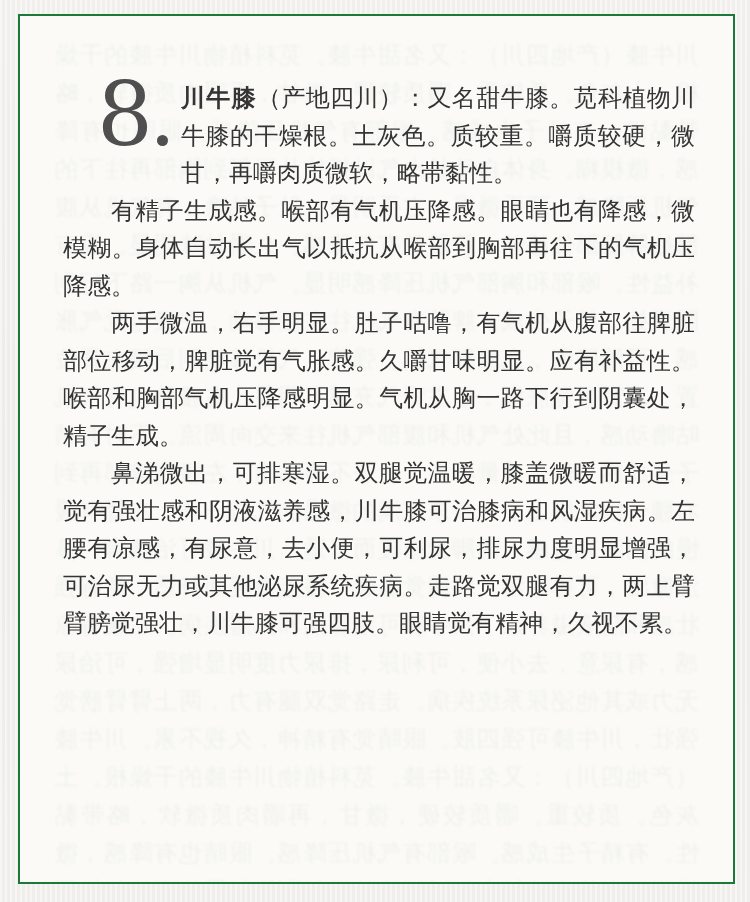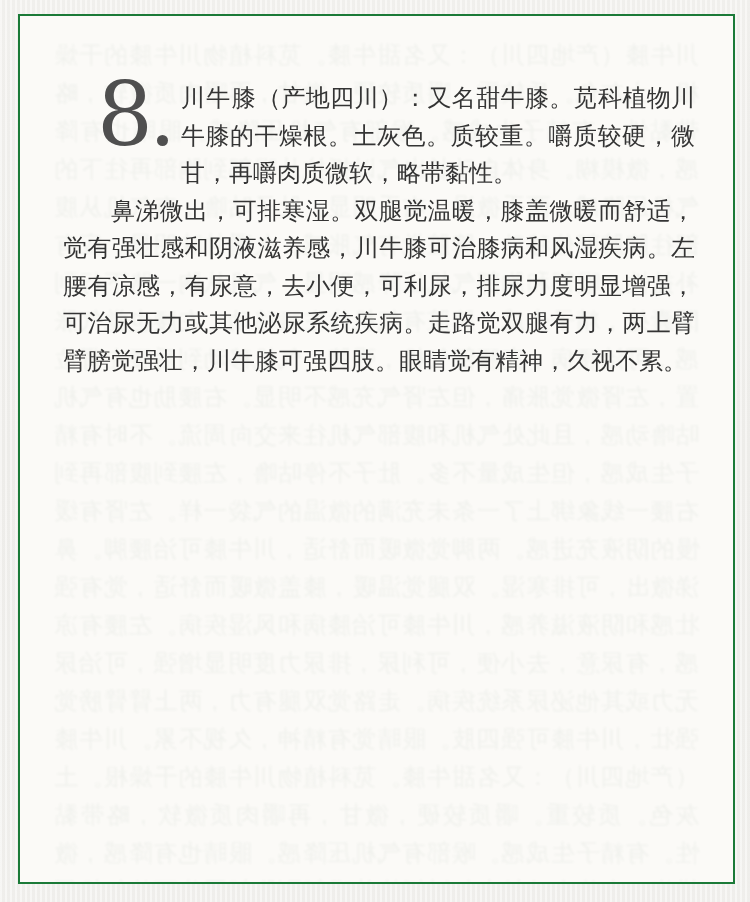--- a/index.html
+++ b/index.html
@@ -57,21 +57,21 @@
     text-align: justify;
   }
   .para {
     margin: 0;
     text-indent: 2em;
   }
   .para.intro {
     text-indent: 0;
   }
   .term {
-    font-weight: 400;
+    font-weight: 700;
     letter-spacing: 1px;
   }
   .dropnum {
     float: left;
     width: 118px;
     height: 76px;
     position: relative;
   }
   .num {
     position: absolute;
@@ -99,16 +99,18 @@
 <div class="scan">
   <div class="frame">
     <div class="ghost" aria-hidden="true">川牛膝（产地四川）：又名甜牛膝。苋科植物川牛膝的干燥根。土灰色。质较重。嚼质较硬，微甘，再嚼肉质微软，略带黏性。有精子生成感。喉部有气机压降感。眼睛也有降感，微模糊。身体自动长出气以抵抗从喉部到胸部再往下的气机压降感。两手微温，右手明显。肚子咕噜，有气机从腹部往脾脏部位移动，脾脏觉有气胀感。久嚼甘味明显。应有补益性。喉部和胸部气机压降感明显。气机从胸一路下行到阴囊处，精子生成。脾脏有气机往左腰移动，左腰也觉气胀感，可治腰病，充腰部气机，强脾。气机移动到后腰左肾位置，左肾微觉胀痛，但左肾气充感不明显。右腰肋也有气机咕噜动感，且此处气机和腹部气机往来交向周流。不时有精子生成感，但生成量不多。肚子不停咕噜，左腰到腹部再到右腰一线象绑上了一条未充满的微温的气袋一样。左肾有缓慢的阴液充进感。两脚觉微暖而舒适，川牛膝可治腰脚。鼻涕微出，可排寒湿。双腿觉温暖，膝盖微暖而舒适，觉有强壮感和阴液滋养感，川牛膝可治膝病和风湿疾病。左腰有凉感，有尿意，去小便，可利尿，排尿力度明显增强，可治尿无力或其他泌尿系统疾病。走路觉双腿有力，两上臂臂膀觉强壮，川牛膝可强四肢。眼睛觉有精神，久视不累。川牛膝（产地四川）：又名甜牛膝。苋科植物川牛膝的干燥根。土灰色。质较重。嚼质较硬，微甘，再嚼肉质微软，略带黏性。有精子生成感。喉部有气机压降感。眼睛也有降感，微模糊。身体自动长出气以抵抗从喉部到胸部再往下的气机压降感。两手微温，右手明显。肚子咕噜，有气机从腹部往脾脏部位移动，脾脏觉有气胀感。久嚼甘味明显。应有补益性。喉部和胸部气机压降感明显。气机从胸一路下行到阴囊处，精子生成。脾脏有气机往左腰移动，左腰也觉气胀感，可治腰病，充腰部气机，强脾。气机移动到后腰左肾位置，左肾微觉胀痛，但左肾气充感不明显。右腰肋也有气机咕噜动感，且此处气机和腹部气机往来交向周流。不时有精子生成感，但生成量不多。肚子不停咕噜，左腰到腹部再到右腰一线象绑上了一条未充满的微温的气袋一样。左肾有缓慢的阴液充进感。两脚觉微暖而舒适，川牛膝可治腰脚。鼻涕微出，可排寒湿。双腿觉温暖，膝盖微暖而舒适，觉有强壮感和阴液滋养感，川牛膝可治膝病和风湿疾病。左腰有凉感，有尿意，去小便，可利尿，排尿力度明显增强，可治尿无力或其他泌尿系统疾病。走路觉双腿有力，两上臂臂膀觉强壮，川牛膝可强四肢。眼睛觉有精神，久视不累。</div>
     <div class="content">
       <p class="para intro">
         <span class="dropnum">
           <span class="num">8</span>
           <span class="numdot"></span>
         </span><b class="term">川牛膝</b><span>（产地四川）：又名甜牛膝。苋科植物川牛膝的干燥根。土灰色。质较重。嚼质较硬，微甘，再嚼肉质微软，略带黏性。</span>
       </p>
+      <p class="para">有精子生成感。喉部有气机压降感。眼睛也有降感，微模糊。身体自动长出气以抵抗从喉部到胸部再往下的气机压降感。</p>
+      <p class="para">两手微温，右手明显。肚子咕噜，有气机从腹部往脾脏部位移动，脾脏觉有气胀感。久嚼甘味明显。应有补益性。喉部和胸部气机压降感明显。气机从胸一路下行到阴囊处，精子生成。</p>
       <p class="para">鼻涕微出，可排寒湿。双腿觉温暖，膝盖微暖而舒适，觉有强壮感和阴液滋养感，川牛膝可治膝病和风湿疾病。左腰有凉感，有尿意，去小便，可利尿，排尿力度明显增强，可治尿无力或其他泌尿系统疾病。走路觉双腿有力，两上臂臂膀觉强壮，川牛膝可强四肢。眼睛觉有精神，久视不累。</p>
     </div>
   </div>
 </div>
 
 </body></html>

